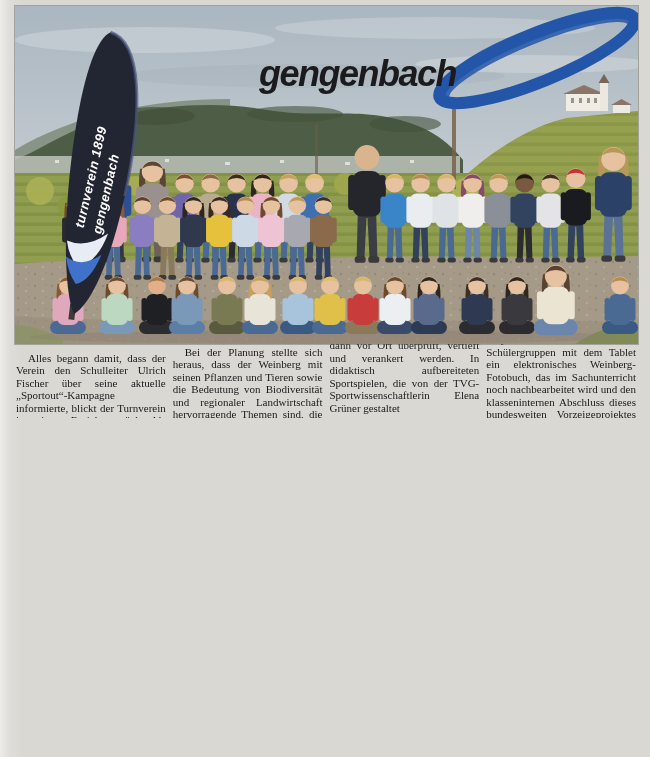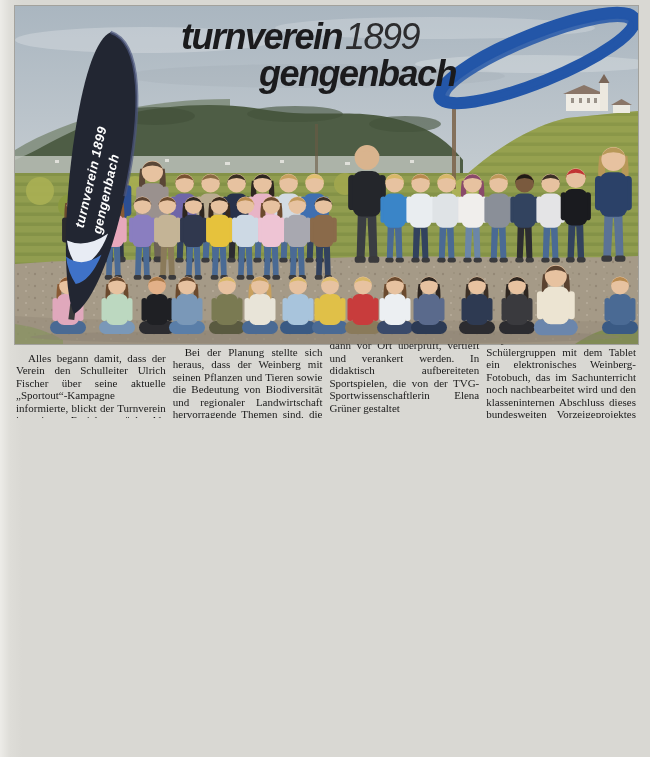--- a/index.html
+++ b/index.html
@@ -208,21 +208,20 @@
         <path d="M62,24 C94,30 104,95 96,185 C90,250 76,296 60,308 C48,290 36,215 39,125 C41,66 49,32 62,24 Z" fill="#222632"></path>
         <path d="M62,24 C94,30 104,95 96,185" stroke="#4d577f" stroke-width="3" fill="none" opacity=".7"></path>
         <path d="M44,236 Q64,242 84,224 Q77,254 58,261 Q48,252 44,236 Z" fill="#e8ecf4"></path>
         <path d="M45,252 Q62,262 80,246 Q72,274 58,278 Q49,268 45,252 Z" fill="#3f72c8"></path>
         <text transform="translate(59,222) rotate(-84)" font-family="Liberation Sans, sans-serif" font-size="13" font-style="italic" font-weight="bold" fill="#ffffff" letter-spacing=".5">turnverein 1899</text>
         <text transform="translate(77,226) rotate(-84)" font-family="Liberation Sans, sans-serif" font-size="13" font-style="italic" font-weight="bold" fill="#ffffff" letter-spacing=".5">gengenbach</text>
       </g>
     </svg>
 
     <div class="logo">
-      <div class="logo-l1"><span class="lw">turnverein</span><span class="ly">1899</span></div>
       <div class="logo-l2 lw">gengenbach</div>
     </div>
   </div>
 
   <h1 class="headline">„Hoch in den Weinberg!“</h1>
   <p class="lede">Der Turnverein Gengenbach bilanziert ein bundesweites Vorzeigeprojekt, bei dem Viertklässler der Grundschule am Nollen in freier Natur fächerübergreifend unterrichtet wurden.</p>
   <div class="cols">
       <div class="col" lang="de">
         <p><b>Gengenbach</b> (red/tom). „Raus aus dem Klassenzimmer und hoch in den Weinberg!“ So lautete die Aufforderung in den vergangenen Wochen an 35 Viertklässler der Grundschule am Nollen. Die Schulleitung und der Turnverein Gengenbach hätten einer Mitteilung zufolge eindrucksvoll bewiesen, was in einer gelebten Kooperation möglich ist, und wie fächerübergreifender Unterricht gemeinsam gestaltet werden kann.</p>
         <h3>Impuls vom Rektor</h3>

